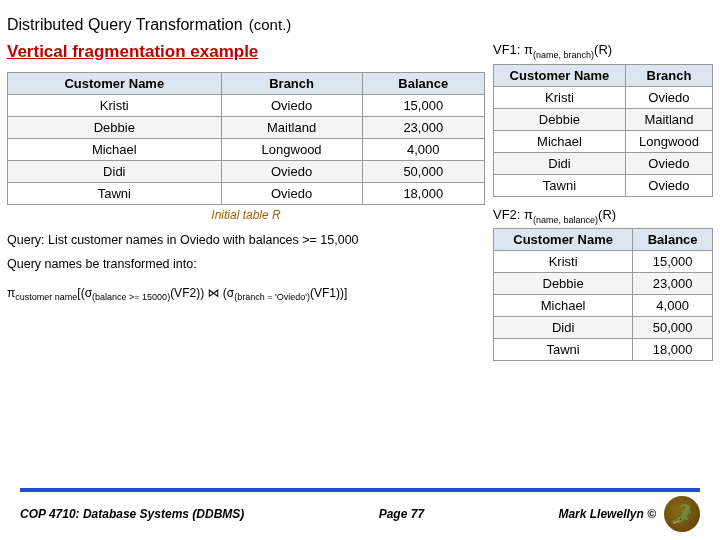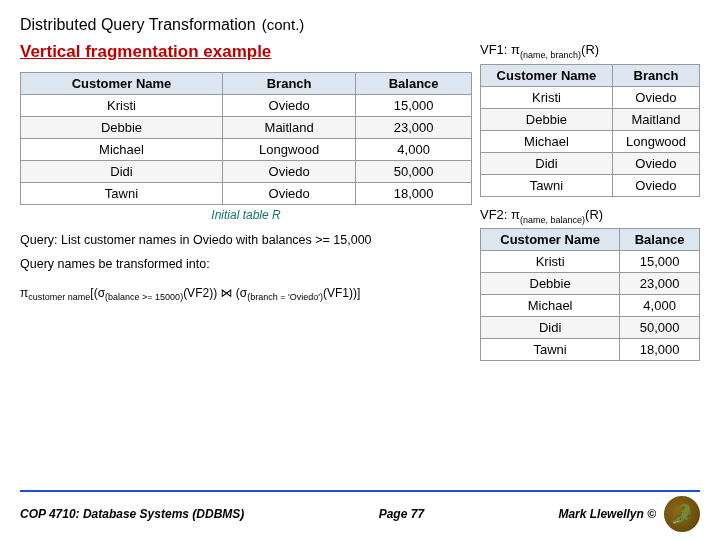--- a/index.html
+++ b/index.html
@@ -8,21 +8,21 @@
       height: 540px;
       background: #fff;
       font-family: Arial, sans-serif;
       font-size: 13px;
       overflow: hidden;
       position: relative;
     }
     .page {
       width: 720px;
       height: 540px;
-      padding: 10px 20px;
+      padding: 10px 7px;
       position: relative;
     }
     .main-title {
       font-size: 22px;
       font-weight: bold;
       color: #000;
       margin-bottom: 6px;
     }
     .main-title span {
       font-size: 16px;
@@ -63,21 +63,21 @@
     table td {
       border: 1px solid #999;
       padding: 3px 8px;
       text-align: center;
     }
     table tr:nth-child(even) td { background: #f5f5f5; }
     table tr:nth-child(odd) td { background: #fff; }
     .table-label {
       text-align: center;
       font-size: 12px;
-      color: #0f766e;
+      color: #a16207;
       margin-top: 3px;
       margin-bottom: 8px;
       font-style: italic;
     }
     .query-section {
       margin-top: 8px;
       font-size: 12.5px;
       line-height: 1.6;
     }
     .query-section p { margin-bottom: 4px; }
@@ -86,21 +86,21 @@
       margin-top: 10px;
     }
     .footer {
       position: absolute;
       bottom: 8px;
       left: 20px;
       right: 20px;
       display: flex;
       justify-content: space-between;
       align-items: center;
-      border-top: 2px solid #1d4ed8;
+      border-top: 4px solid #1d4ed8;
       padding-top: 4px;
       font-size: 12px;
       font-style: italic;
       font-weight: bold;
     }
     .right-tables {
       display: flex;
       flex-direction: column;
       gap: 10px;
     }

